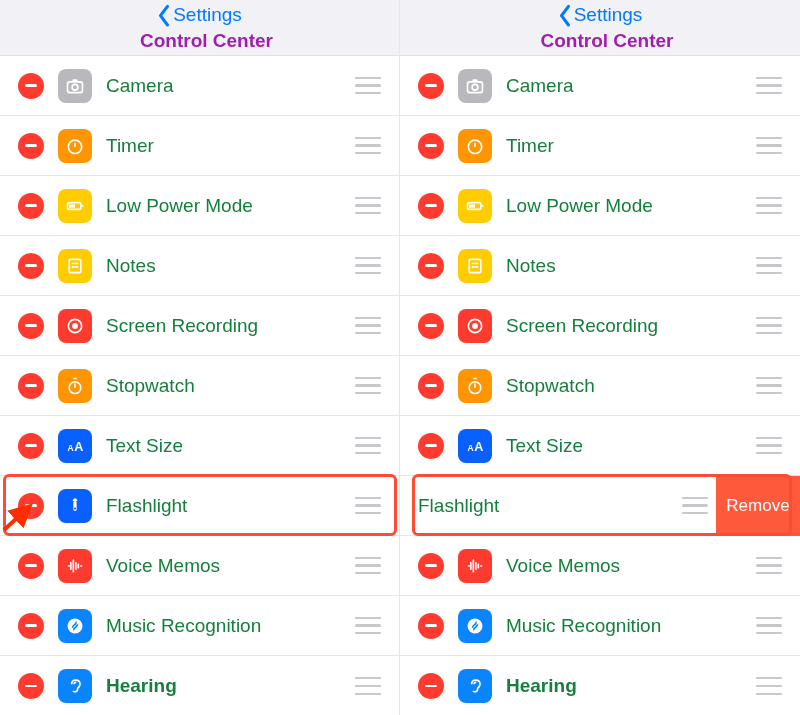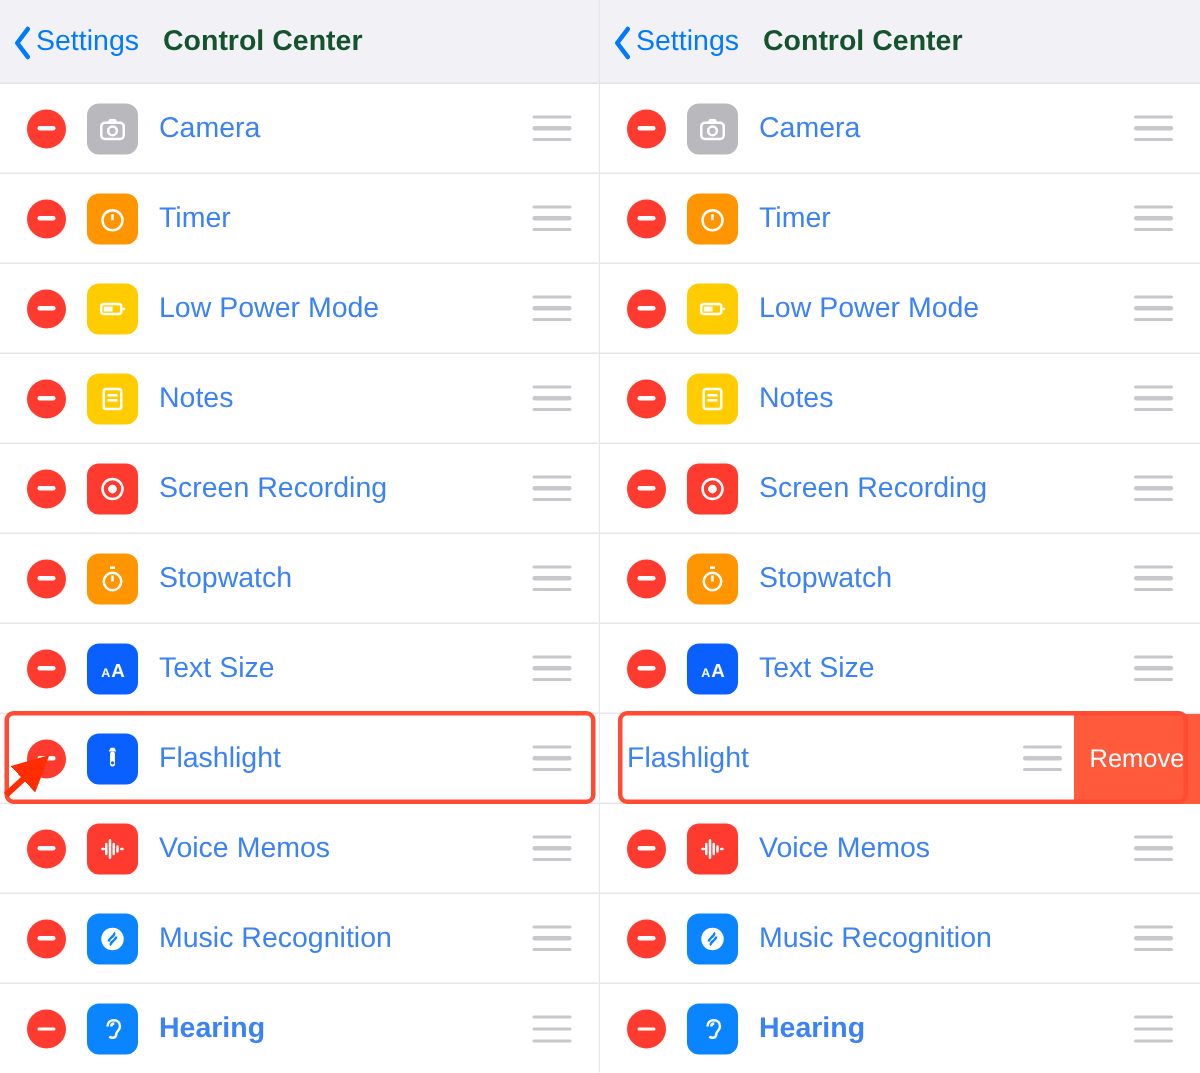--- a/index.html
+++ b/index.html
@@ -1,33 +1,33 @@
 <!DOCTYPE html>
 <html><head>
 <meta charset="utf-8">
 <style>
   *{box-sizing:border-box;margin:0;padding:0;font-family:-apple-system,Helvetica,Arial,sans-serif;-webkit-font-smoothing:antialiased;}
   body{background:#fff;width:800px;height:715px;overflow:hidden;}
   .stage{position:relative;width:800px;height:715px;display:flex;}
   .shot{position:relative;width:400px;height:715px;background:#f2f2f6;border-right:1px solid #e5e5ea;}
   .shot:last-child{border-right:none;}
   
-  .nav{height:56px;display:flex;align-items:center;padding:0 6px;background:#f2f2f6;border-bottom:1px solid #e2e2e6;}
+  .nav{height:56px;display:flex;align-items:center;padding:0 6px;background:#f2f2f6;border-bottom:1px solid #e2e2e6;flex-direction:column;}
   .back{display:flex;align-items:center;color:#007aff;font-size:19px;cursor:pointer;padding:4px 2px;}
   .chev{width:14px;height:22px;margin-right:2px;}
   .chev svg{display:block;}
-  .nav-title{font-size:19px;font-weight:600;color:#14532d;margin-left:14px;}
+  .nav-title{font-size:19px;font-weight:600;color:#a21caf;margin-left:14px;}
   
   .list{background:#fff;}
   .row{position:relative;height:60px;display:flex;align-items:center;padding:0 18px;border-bottom:1px solid #e6e6ea;background:#fff;}
   .row:last-child{border-bottom:none;font-weight:bold;}
   .minus{width:26px;height:26px;border-radius:13px;background:#ff3b30;display:flex;align-items:center;justify-content:center;flex:0 0 auto;margin-right:14px;cursor:pointer;}
   .minus span{display:block;width:12px;height:2.6px;background:#fff;border-radius:2px;}
   .app{width:34px;height:34px;border-radius:8px;display:flex;align-items:center;justify-content:center;flex:0 0 auto;margin-right:14px;color:#fff;}
-  .label{font-size:19px;color:#3b82f6;flex:1 1 auto;white-space:nowrap;overflow:hidden;text-overflow:ellipsis;}
+  .label{font-size:19px;color:#15803d;flex:1 1 auto;white-space:nowrap;overflow:hidden;text-overflow:ellipsis;}
   .drag{width:26px;height:18px;flex:0 0 auto;display:flex;flex-direction:column;justify-content:space-between;cursor:grab;}
   .drag span{display:block;height:2.4px;background:#c7c7cc;border-radius:2px;}
   
   .hl{position:absolute;border:3px solid #ff4b33;border-radius:6px;pointer-events:none;z-index:5;}
   .arrow{position:absolute;z-index:6;pointer-events:none;}
   
   .row.swiped{padding-left:18px;}
   .row.swiped .drag{margin-right:0;}
   .remove-btn{width:84px;height:60px;background:#ff5a3c;color:#fff;display:flex;align-items:center;justify-content:center;font-size:17px;cursor:pointer;flex:0 0 auto;margin-left:8px;margin-right:-18px;text-align:center;}
   

